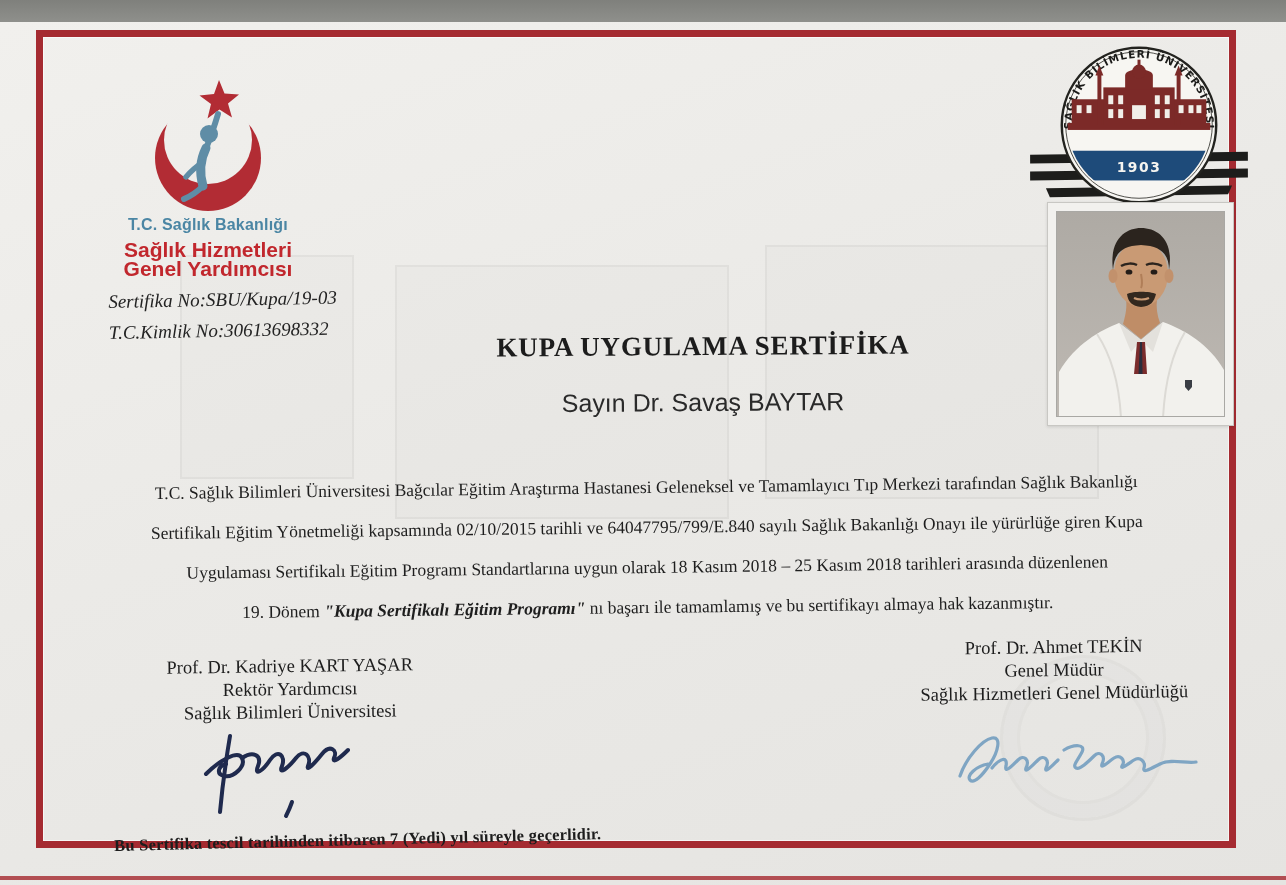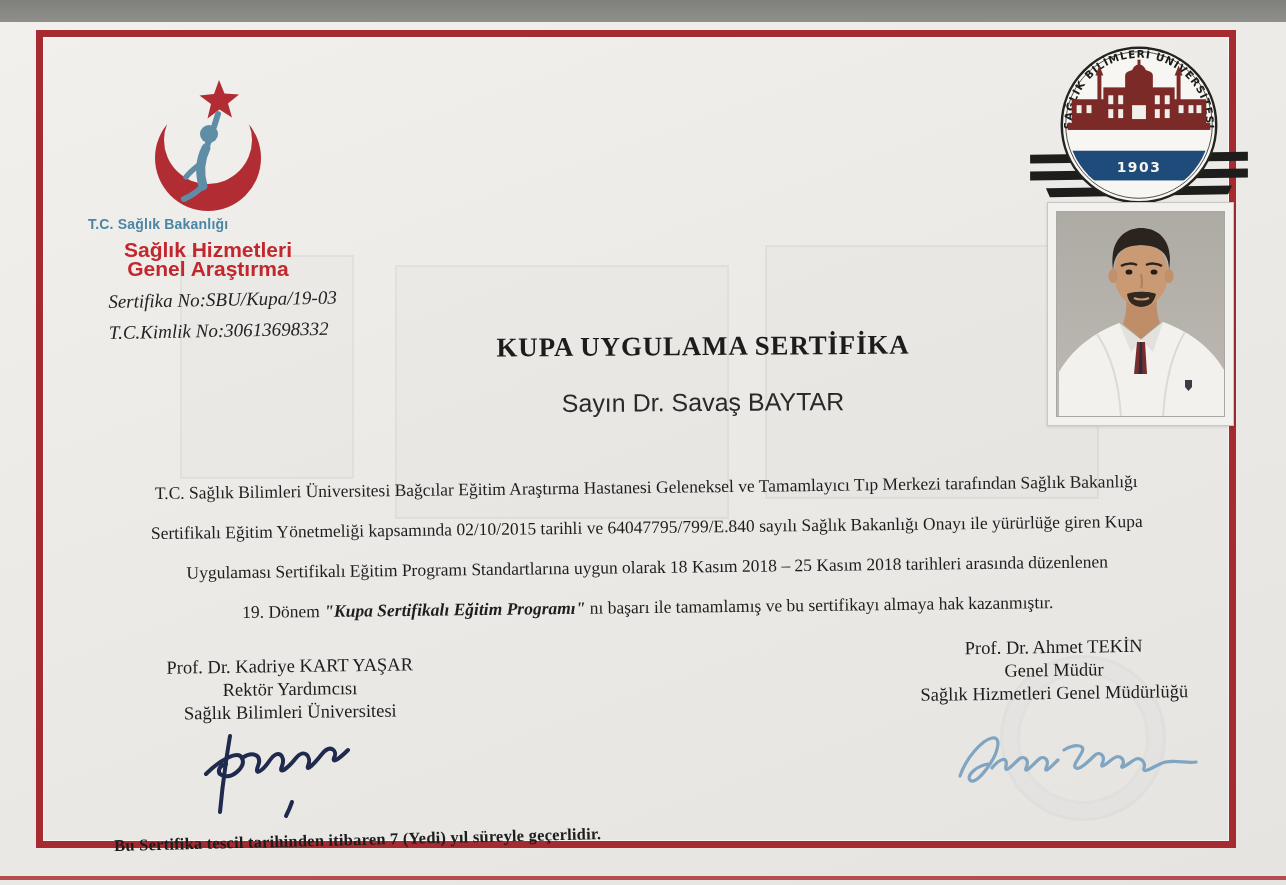--- a/index.html
+++ b/index.html
@@ -28,23 +28,23 @@
     background:rgba(90,90,90,0.015);
   }
   .emboss-circle{
     left:1000px;top:655px;width:160px;height:160px;border-radius:50%;
     border:3px solid rgba(120,120,120,0.06);
     box-shadow:inset 0 0 0 14px rgba(255,255,255,0.12), inset 0 0 0 17px rgba(120,120,120,0.05);
   }
 
   
   .ministry-org{
-    left:88px;top:216px;width:240px;
+    left:88px;top:216px;width:240px;text-align:center;
     font-family:"Liberation Sans", sans-serif;font-weight:bold;
-    font-size:14px;color:#4b86a4;letter-spacing:.2px;
+    font-size:16px;color:#4b86a4;letter-spacing:.2px;
   }
   .ministry-dept{
     left:88px;top:240px;width:240px;text-align:center;
     font-family:"Liberation Sans", sans-serif;font-weight:bold;
     font-size:21px;line-height:19px;color:#c1272d;
   }
   .serial{
     left:108px;top:286px;width:420px;
     font-style:italic;font-size:19px;color:#232323;line-height:31px;
     transform:rotate(-1.1deg);transform-origin:left top;
@@ -125,21 +125,21 @@
       <path d="M 80,84 C 74,88 68,93 63,99" stroke-width="5.5"></path>
       <path d="M 80,108 C 74,114 68,118 61,121" stroke-width="6"></path>
     </g>
     <circle cx="86" cy="56" r="9" fill="#5f8da6"></circle>
   </svg>
 </div>
 
 <div class="abs ministry-org">T.C. Sağlık Bakanlığı</div>
 <div class="abs ministry-dept">
   <div>Sağlık Hizmetleri</div>
-  <div>Genel Araştırma</div>
+  <div>Genel Yardımcısı</div>
 </div>
 
 <div class="abs serial">
   <div>Sertifika No:SBU/Kupa/19-03</div>
   <div>T.C.Kimlik No:30613698332</div>
 </div>
 
 <div class="abs" style="left:1030px;top:26px;width:218px;height:198px;">
   <svg width="218" height="198" viewBox="0 0 220 200">
     <defs>

